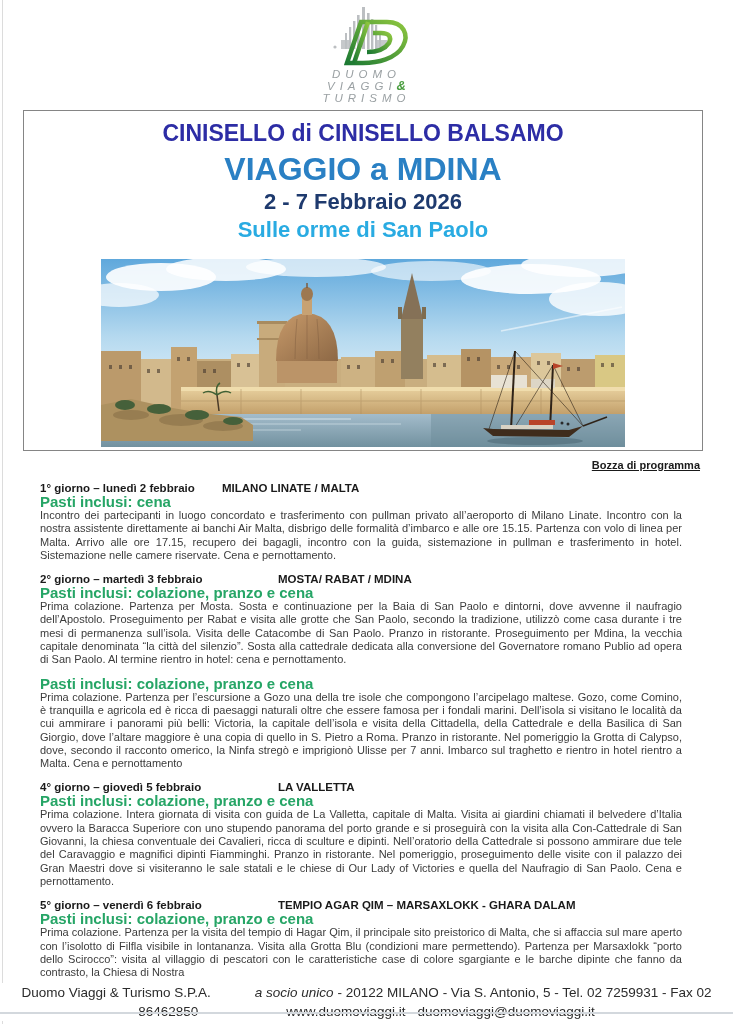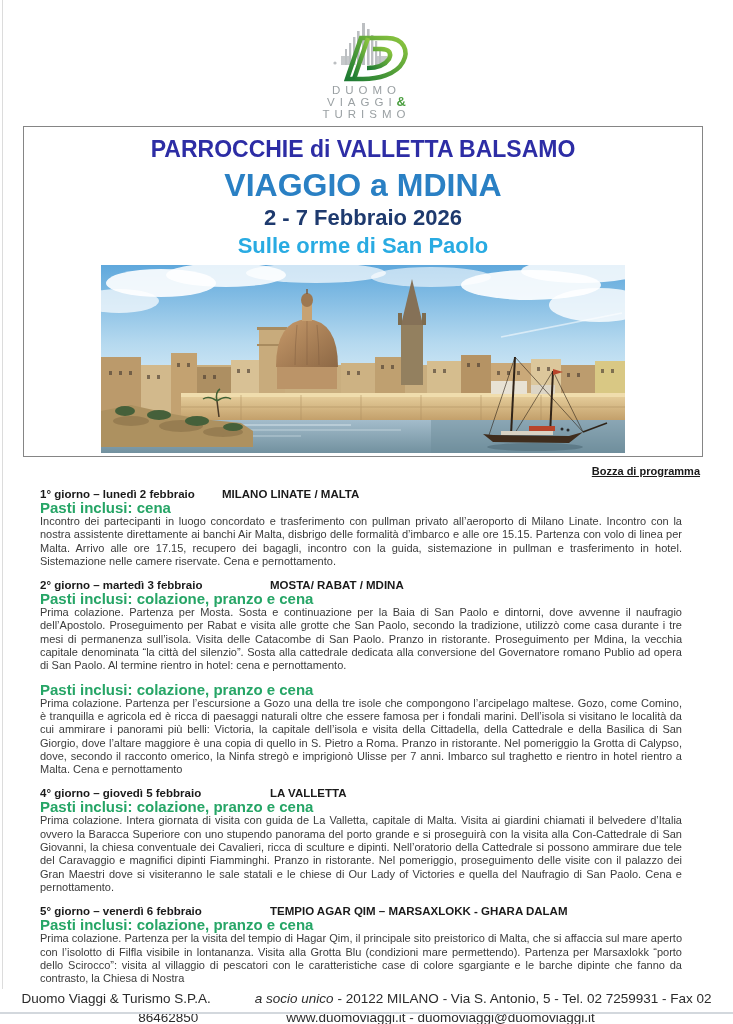--- a/index.html
+++ b/index.html
@@ -8,51 +8,51 @@
     background:#ffffff;
     font-family:"Liberation Sans","DejaVu Sans",sans-serif;
     color:#3d3d3d;
     position:relative;
     overflow:hidden;
   }
   .page-edge-left { position:absolute; left:2px; top:0; bottom:0; width:1px; background:#dcdcdc; }
   .page-edge-bottom { position:absolute; left:0; right:0; top:1012px; height:2px; background:#d3d8dd; }
 
   
-  .logo-wrap { padding-top:21px; text-align:center; }
+  .logo-wrap { padding-top:5px; text-align:center;font-style:italic; }
   .logo-mark { display:block; margin:0 auto; }
   .logo-text { text-align:center; margin-top:1px; }
   .logo-line { font-size:11.5px; letter-spacing:5px; color:#9aa0a3; line-height:12px; }
   .logo-amp { color:#4a9e3f; font-weight:bold; font-size:13px; letter-spacing:0; }
 
   
   .title-box {
     margin:6px 30px 0 23px;
     border:1px solid #858585;
     text-align:center;
     padding:9px 0 3px;
   }
   .t1 { color:#2d2da5; font-size:23px; font-weight:bold; margin:0; line-height:27px; }
   .t2 { color:#2a80c4; font-size:32px; font-weight:bold; margin:4px 0 2px; line-height:36px; }
   .t3 { color:#1e3a6e; font-size:22px; font-weight:bold; margin:2px 0; line-height:26px; }
-  .t4 { color:#29abe2; font-size:22px; font-weight:bold; margin:1px 0 6px; line-height:26px; }
+  .t4 { color:#29abe2; font-size:22px; font-weight:bold; margin:1px 0 16px; line-height:26px; }
   .photo { width:524px; height:188px; display:block; margin:0 auto; }
 
   
   .bozza {
     margin:8px 33px 0 0;
     text-align:right;
     font-size:11px; font-weight:bold;
     text-decoration:underline;
     color:#1a1a1a;
   }
   .itinerary { margin:1px 51px 0 40px; }
   .day { margin-top:10px; }
   .day-head { position:relative; font-weight:bold; color:#1a1a1a; font-size:11.5px; line-height:14px; }
-  .dest { position:absolute; left:230px; top:0; white-space:nowrap; }
+  .dest { position:absolute; left:238px; top:0; white-space:nowrap; }
   .day.first .dest { left:182px; }
   .meals { color:#26a566; font-weight:bold; font-size:15px; line-height:14px; }
   .desc { margin:0; font-size:11px; line-height:13.3px; text-align:justify; color:#3b3b3b; }
 
   
   .footer {
     margin-top:4px;
     text-align:center;
     font-size:13.5px;
     color:#2b2b2b;
@@ -100,21 +100,21 @@
     </g>
   </svg>
   <div class="logo-text">
     <div class="logo-line">DUOMO</div>
     <div class="logo-line"><span>VIAGGI</span><span class="logo-amp">&amp;</span></div>
     <div class="logo-line">TURISMO</div>
   </div>
 </header>
 
 <section class="title-box">
-  <h1 class="t1">PARROCCHIE di VALLETTA BALSAMO</h1>
+  <h1 class="t1">CINISELLO di CINISELLO BALSAMO</h1>
   <h2 class="t2">VIAGGIO a MDINA</h2>
   <h3 class="t3">2 - 7 Febbraio 2026</h3>
   <h4 class="t4">Sulle orme di San Paolo</h4>
 
   <svg class="photo" viewBox="0 0 524 188" aria-hidden="true">
     <defs>
       <linearGradient id="sky" x1="0" y1="0" x2="0" y2="1">
         <stop offset="0" stop-color="#5fa8dc"></stop>
         <stop offset="0.6" stop-color="#b5d9ef"></stop>
         <stop offset="1" stop-color="#ddeef8"></stop>

